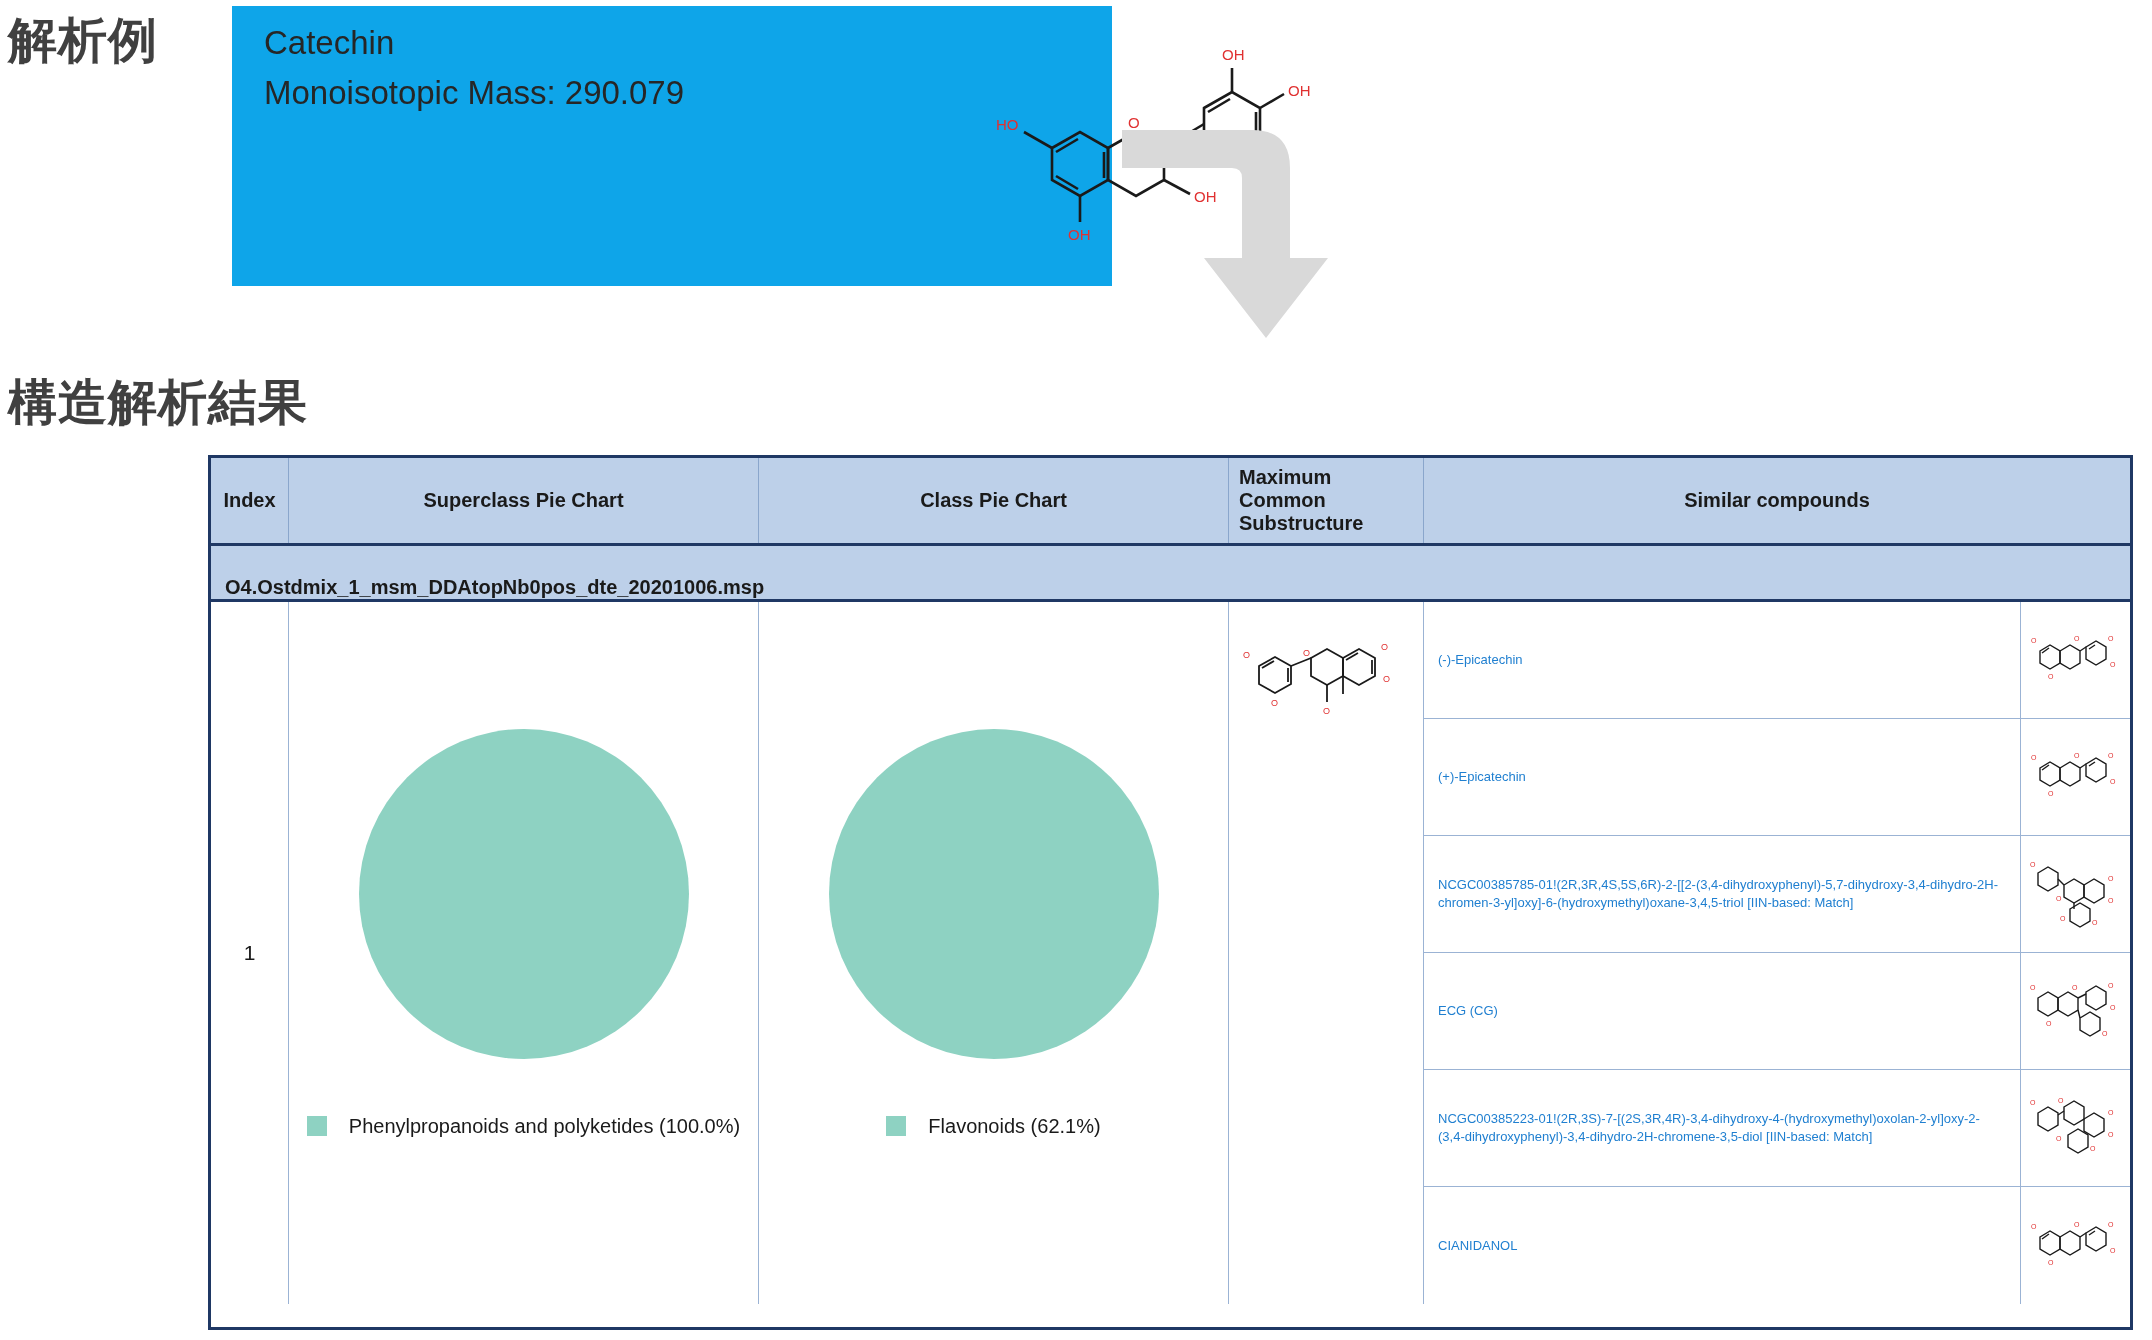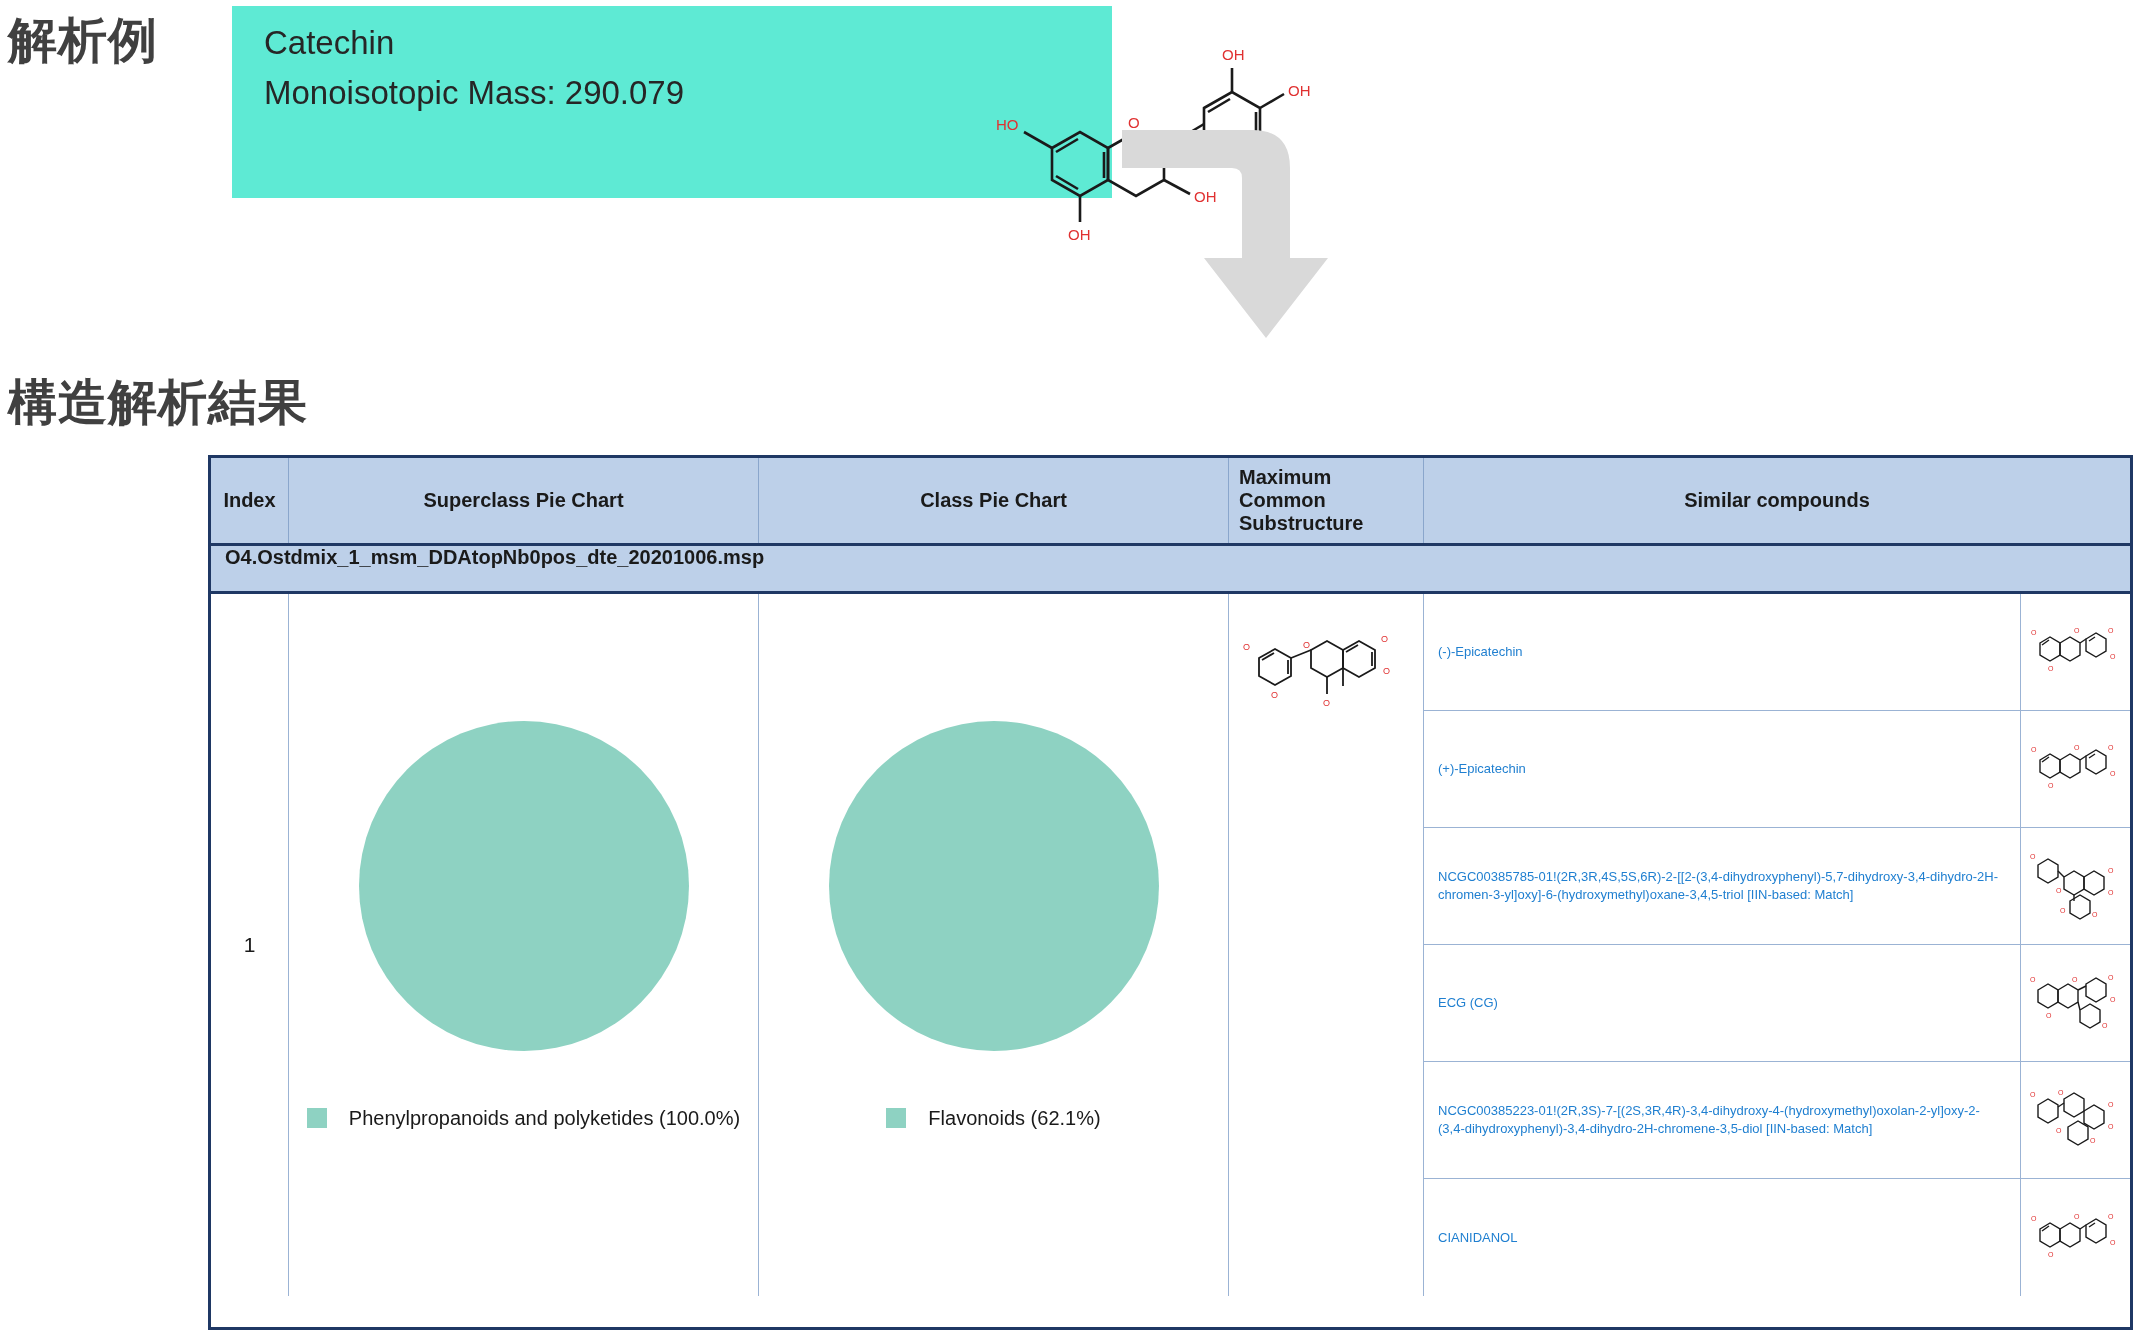--- a/index.html
+++ b/index.html
@@ -24,22 +24,22 @@
     font-size: 49px;
     font-weight: bold;
     color: #404040;
     letter-spacing: 1px;
   }
   .example-box {
     position: absolute;
     left: 232px;
     top: 6px;
     width: 880px;
-    height: 192px;
-    background: #5eead4;
+    height: 280px;
+    background: #0ea5e9;
   }
   .example-name {
     position: absolute;
     left: 32px;
     top: 18px;
     font-size: 33px;
     color: #262626;
   }
   .example-mass {
     position: absolute;
@@ -112,23 +112,23 @@
   }
 
   .c-index   { width: 78px; }
   .c-super   { width: 470px; }
   .c-class   { width: 470px; }
   .c-mcs     { width: 195px; }
   .c-similar { width: 706px; }
 
   .file-row {
     display: flex;
-    align-items: flex-start;
+    align-items: flex-end;
     background: #bdd0e9;
-    height: 48px;
+    height: 56px;
     border-bottom: 3px solid #1f3864;
     box-sizing: border-box;
   }
   .file-row .file-name {
     font-size: 20px;
     font-weight: bold;
     color: #1a1a1a;
     padding-left: 14px;
   }
 

